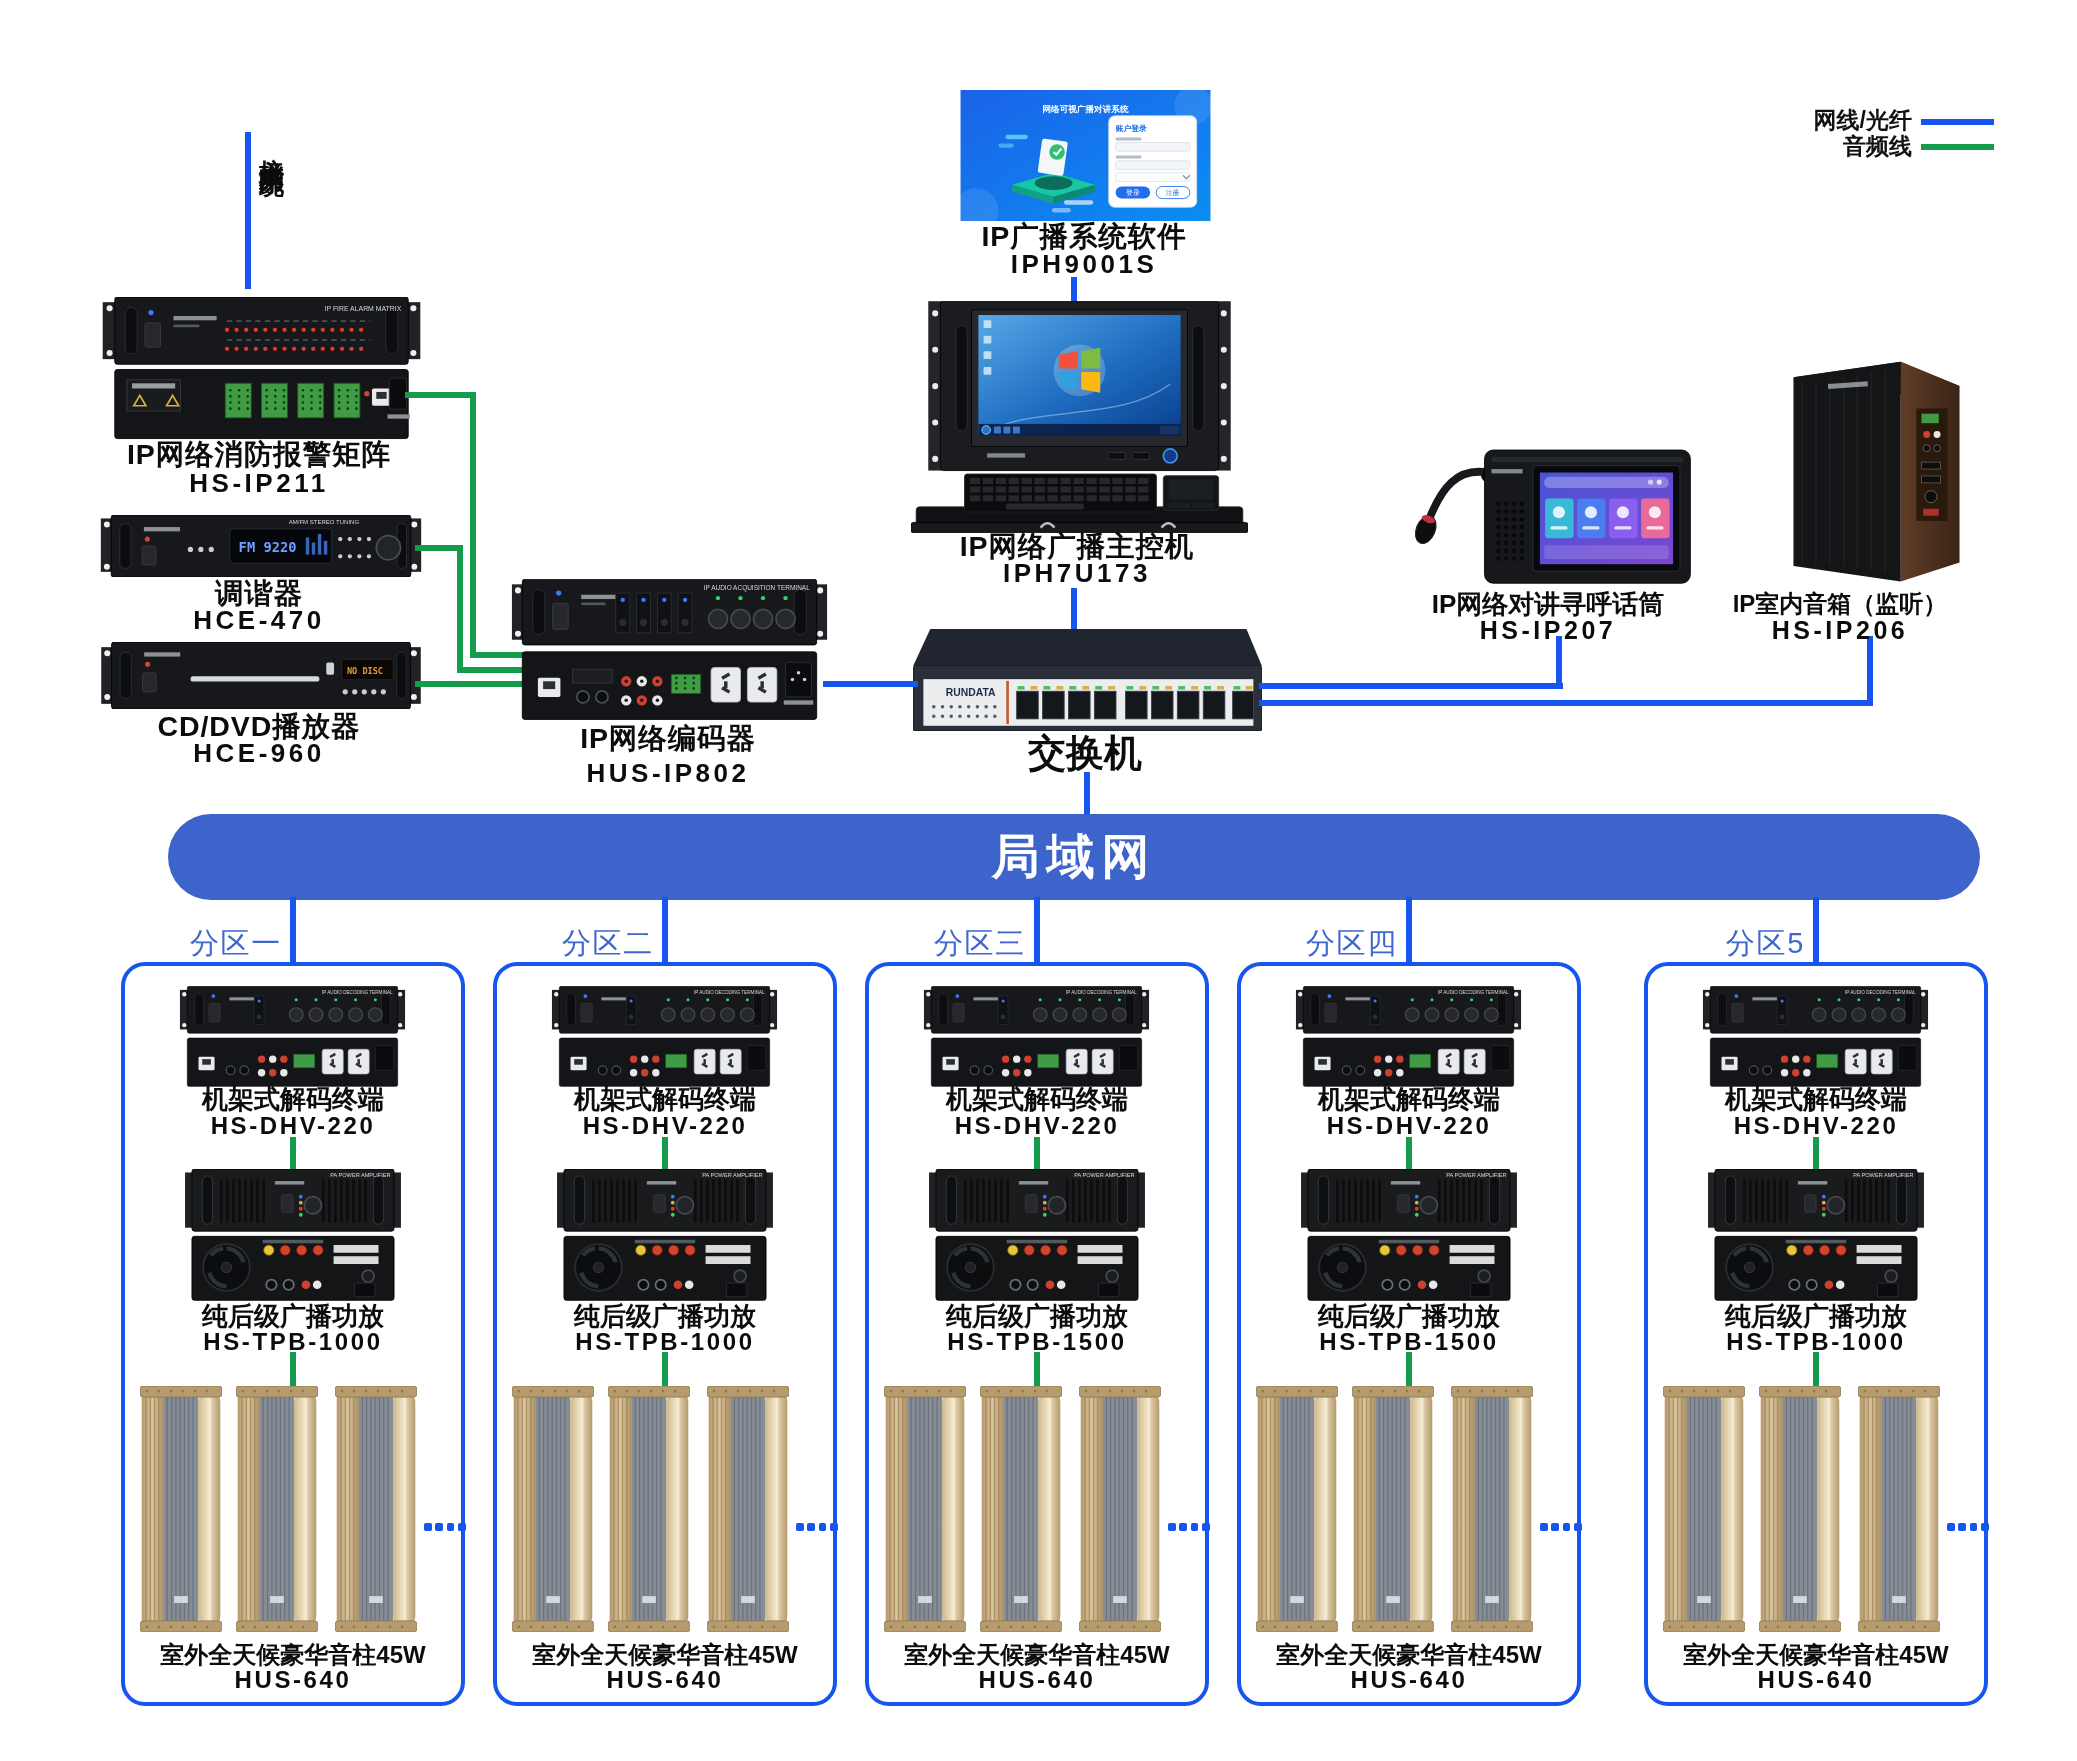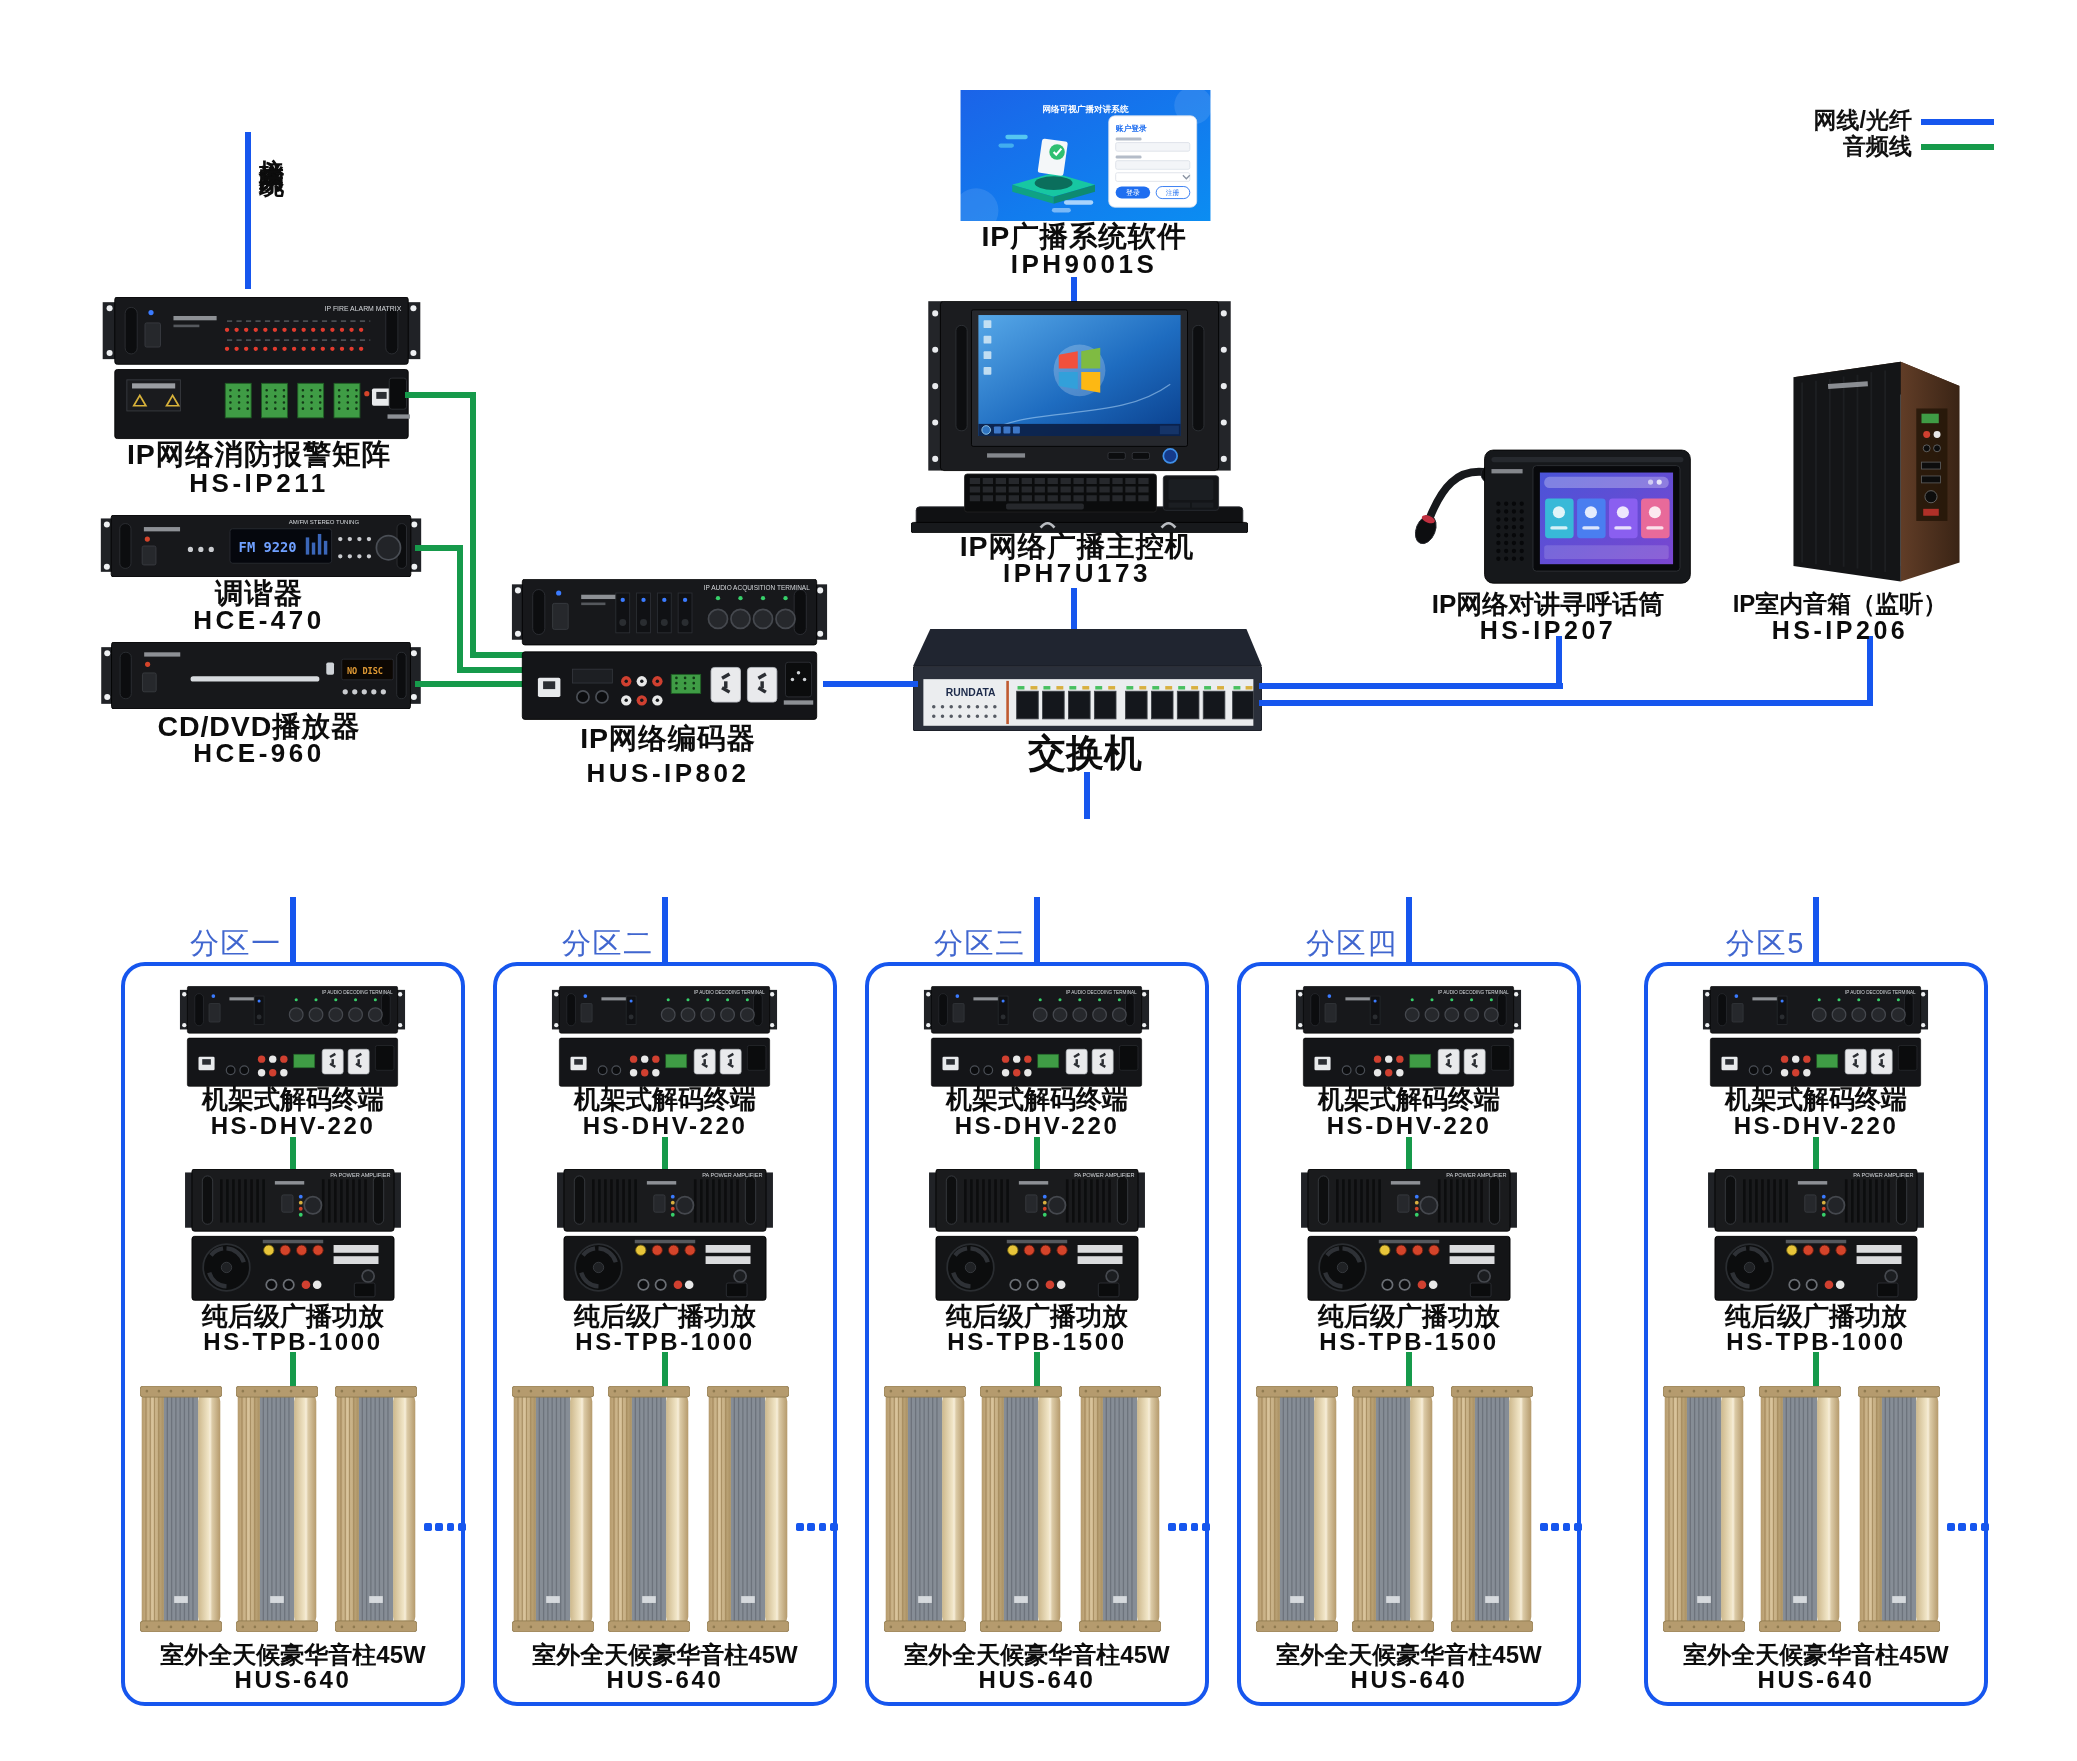--- a/index.html
+++ b/index.html
@@ -503,20 +503,23 @@
         <line x1="62" y1="19" x2="62" y2="239"></line>
       <line x1="78" y1="17" x2="78" y2="241"></line>
         <line x1="94" y1="14" x2="94" y2="243"></line>
       <line x1="110" y1="12" x2="110" y2="245"></line>
     </g>
     <rect x="44" y="26" width="46" height="6" fill="#8a8d92" transform="rotate(-4 67 29)"></rect>
   </svg>
   <div class="dev-label" style="left:1667px;top:591px;font-size:24px">IP室内音箱（监听）</div>
   <div class="dev-label l2" style="left:1667px;top:617px;font-size:25px">HS-IP206</div>
 
+  <div class="lan-bar">
+    <span>局域网</span>
+  </div>
 
   <div>
       <div class="zone" style="left: 121px;">
     <div class="drop"></div>
     <div class="zlabel">分区一</div>
     <div class="zbox"></div>
 
     <svg class="abs" style="left:54px;top:89px" width="235" height="103" viewBox="0 0 380 166">
       <g>
         <rect x="8" y="6" width="16" height="64" fill="#202226"></rect>

